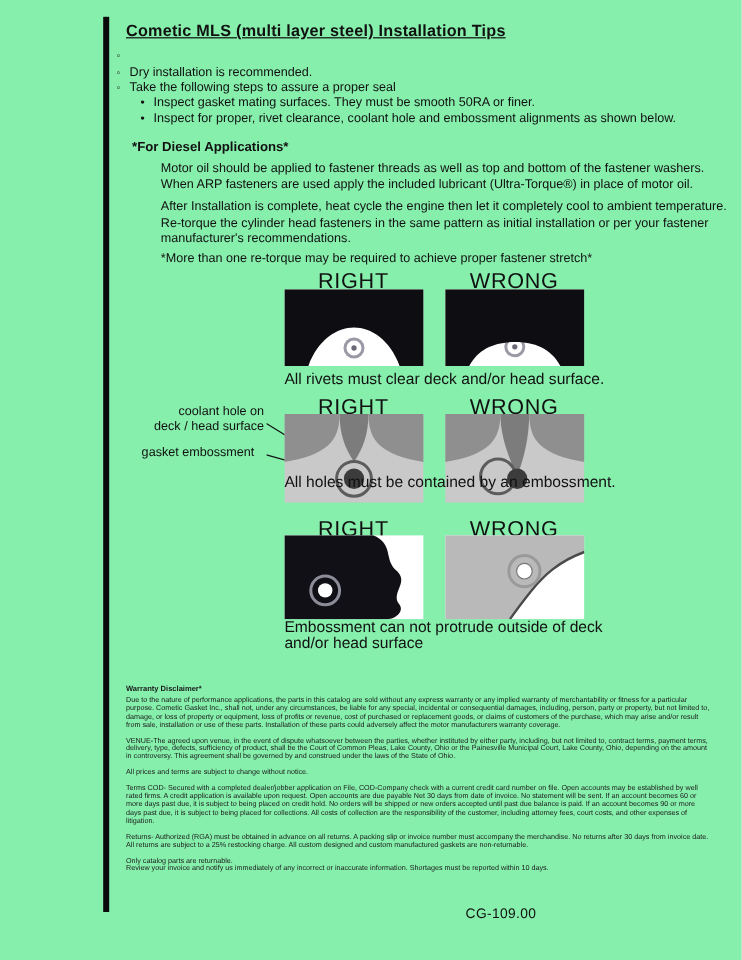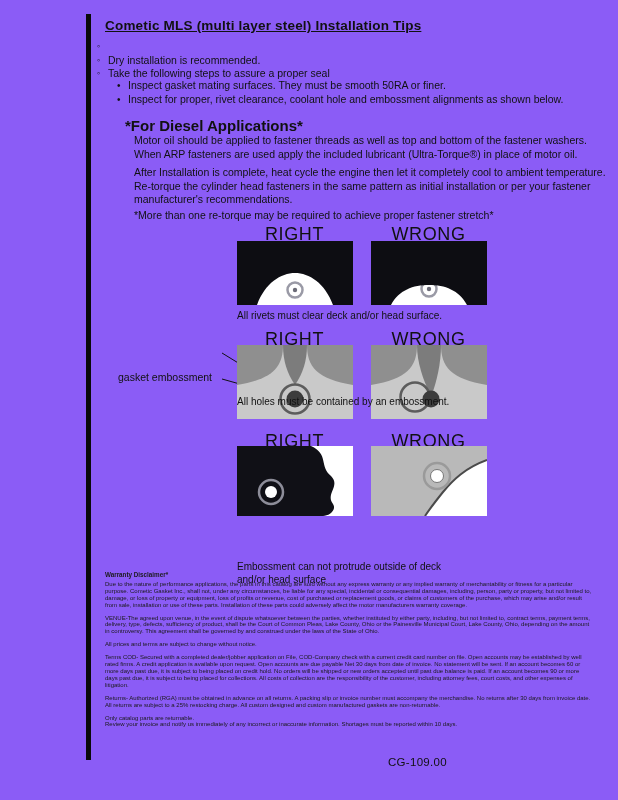--- a/index.html
+++ b/index.html
@@ -1,43 +1,43 @@
 <!DOCTYPE html>
 <html><head>
 <meta charset="utf-8">
 <style>
   html,body{margin:0;padding:0;background:#e8e8e8;}
   .page{
     position:relative;
     width:618px;height:800px;
-    background:#8b5cf6;
+    background:#86efac;
     font-family:"Liberation Sans","DejaVu Sans",sans-serif;
     color:#111;
     overflow:hidden;
     margin:0 auto;
   }
   .abs{position:absolute;}
   .left-bar{left:86px;top:14px;width:5px;height:746px;background:#0a0a0a;}
   .title{left:105px;top:18px;font-size:13.5px;font-weight:bold;text-decoration:underline;letter-spacing:.2px;}
   .bullets{left:97px;top:41px;width:490px;font-size:10.5px;}
   .bullet-row{display:flex;margin-bottom:2px;line-height:11.5px;}
   .bullet-row .mark{width:11px;flex:none;font-size:9px;line-height:11.5px;}
   .sub-bullets{left:117px;top:80px;width:470px;font-size:10.5px;}
   .sub-bullets .mark{width:11px;flex:none;font-size:10px;line-height:11.5px;}
-  .diesel-h{left:125px;top:117px;font-size:15px;font-weight:bold;}
+  .diesel-h{left:110px;top:117px;font-size:11px;font-weight:bold;}
   .para{left:110px;width:482px;font-size:10.5px;line-height:13.5px;margin-left:24px;}
   .p1{top:134px;} .p2{top:166px;} .p3{top:209px;}
   .col-head{top:0;font-size:18px;letter-spacing:.6px;text-align:center;width:115px;}
   .hdr-r1{top:224px;} .hdr-r2{top:329px;} .hdr-r3{top:431px;}
   .hd-left{left:237px;} .hd-right{left:371px;}
   .panel{width:116px;}
   .panel svg{display:block;}
   .pan-r1{top:241px;} .pan-r2{top:345px;} .pan-r3{top:446px;}
-  .cap{left:237px;font-size:10px;line-height:12.5px;width:310px;}
-  .cap1{top:310px;} .cap2{top:396px;} .cap3{top:517px;margin-top:44px;}
+  .cap{left:237px;font-size:13px;line-height:12.5px;width:310px;}
+  .cap1{top:310px;} .cap2{top:396px;} .cap3{top:517px;}
   .side-label{font-size:10.5px;line-height:11.5px;text-align:right;}
   .lbl-coolant{left:118px;top:338px;width:102px;}
   .lbl-emboss{left:110px;top:372px;width:110px;text-align:center;}
   .connector{left:222px;top:346px;}
   .legal{left:105px;top:572px;width:487px;font-size:6px;line-height:6.9px;color:#1a1a1a;}
   .legal .lh{font-weight:bold;font-size:6.3px;margin-bottom:2px;}
   .legal p{margin:0 0 6px 0;}
   .legal p.tight{margin:0;}
   .footer-code{left:388px;top:756px;font-size:11.5px;letter-spacing:.3px;}
 </style>
@@ -97,20 +97,24 @@
       <circle cx="58" cy="48" r="7.5" fill="#ffffff" stroke="#9a9aa6" stroke-width="2.5"></circle>
       <circle cx="58" cy="48" r="2.2" fill="#6b6b77"></circle>
       <path d="M0,0 H116 V64 H96 C88,49 74,44 58,44 C42,44 28,49 20,64 H0 Z" fill="#0d0d12"></path>
     </svg>
   </div>
   <div class="abs cap cap1">All rivets must clear deck and/or head surface.</div>
 
   <div class="abs col-head hdr-r2 hd-left">RIGHT</div>
   <div class="abs col-head hdr-r2 hd-right">WRONG</div>
 
+  <div class="abs side-label lbl-coolant">
+    <div>coolant hole on</div>
+    <div>deck / head surface</div>
+  </div>
   <div class="abs side-label lbl-emboss">gasket embossment</div>
 
   <svg class="abs connector" width="82" height="58" viewBox="0 0 82 58">
     <line x1="0" y1="7" x2="70" y2="50" stroke="#111" stroke-width="1"></line>
     <line x1="0" y1="33" x2="57" y2="49" stroke="#111" stroke-width="1"></line>
   </svg>
 
   <div class="abs panel pan-r2 hd-left">
     <svg width="116" height="74" viewBox="0 0 116 74">
       <rect width="116" height="74" fill="#c9c9c9"></rect>

